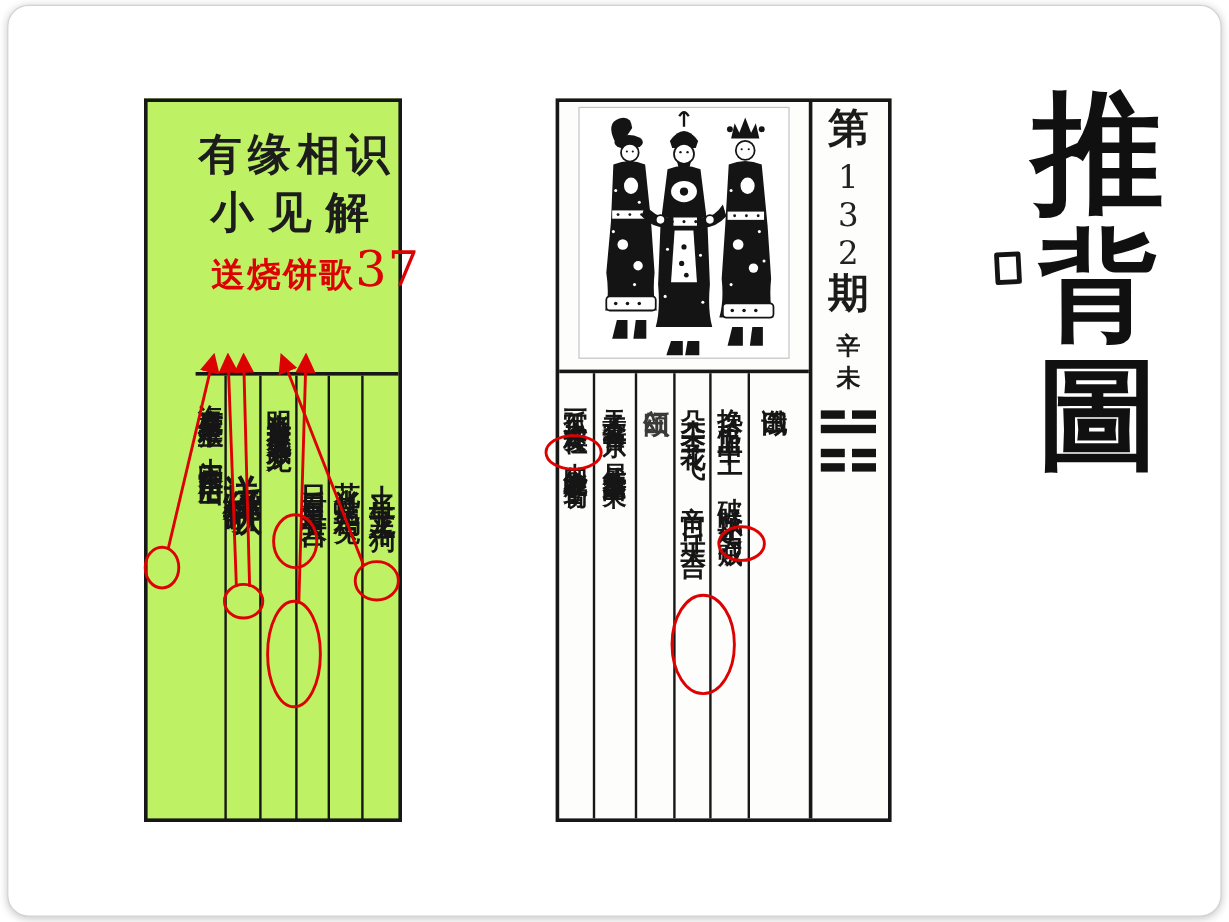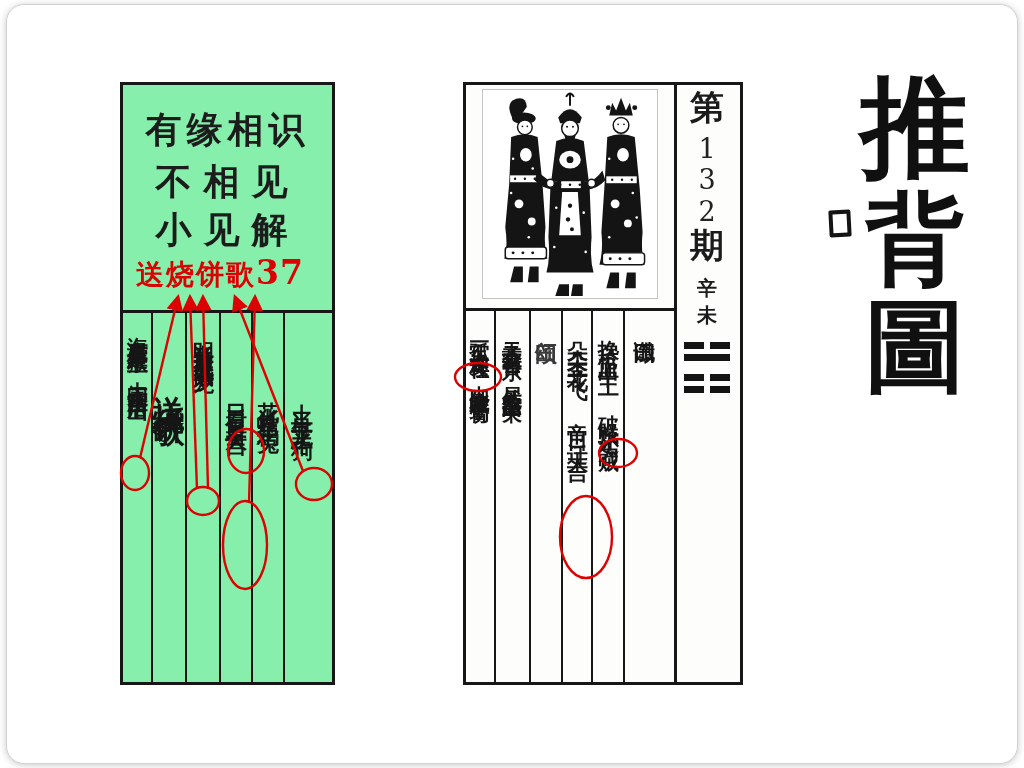--- a/index.html
+++ b/index.html
@@ -10,38 +10,38 @@
     color:#1b1b1b;
   }
   .card{
     position:absolute;inset:4px 6px;background:#fff;
     border:1px solid #d2d2d2;border-radius:18px;
     box-shadow:0 1px 7px rgba(0,0,0,.22);
   }
   
   .left-panel{
     position:absolute;left:120px;top:82px;width:215px;height:603px;
-    border:3px solid #171717;box-sizing:border-box;background:#86efac;
+    border:3px solid #171717;box-sizing:border-box;background:#bef264;padding-left:40px;
   }
   .lp-header{
     height:225px;border-bottom:3px solid #171717;box-sizing:content-box;
     display:flex;flex-direction:column;align-items:center;
   }
   .intro-line{font-weight:700;color:#1c1c1c;line-height:1;}
   .line1{font-size:36px;letter-spacing:5px;margin-top:27px;}
   .line2{font-size:36px;letter-spacing:12px;margin-top:16px;}
   .line3{font-size:36px;letter-spacing:12px;margin-top:12px;}
   .highlight{
     margin-top:8px;align-self:flex-start;margin-left:13px;
     color:#dd0202;font-size:28px;font-weight:700;letter-spacing:2px;line-height:1;
     white-space:nowrap;
   }
   .highlight .num{
     font-family:"DejaVu Serif","Liberation Serif",serif;
-    font-size:33px;font-weight:700;letter-spacing:1px;
+    font-size:41px;font-weight:400;letter-spacing:1px;
   }
   .lp-columns{display:flex;height:372px;}
   .col{position:relative;box-sizing:border-box;border-right:2.5px solid #171717;}
   .col:last-child{border-right:none;}
   .vtxt{
     position:absolute;left:50%;transform:translateX(-50%);
     writing-mode:vertical-rl;text-orientation:upright;
     white-space:nowrap;color:#161616;font-weight:700;line-height:1;
   }
   .c1{width:30px;} .c1 .vtxt{top:7px;font-size:21px;letter-spacing:3px;}
@@ -113,21 +113,20 @@
   #overlay ellipse.ann{fill:none;stroke-width:2.4px;}
 </style>
 </head>
 <body>
 
 <div class="card"></div>
 
 <div class="left-panel">
   <div class="lp-header">
     <div class="intro-line line1">有缘相识</div>
-    <div class="intro-line line2">不相见</div>
     <div class="intro-line line3">小见解</div>
     <div class="highlight">
       <span>送烧饼歌</span><span class="num">37</span>
     </div>
   </div>
   <div class="lp-columns">
     <div class="col c1">
         <div class="vtxt">海底捞月是猴王　大闹天宫压后山</div>
       </div>
     <div class="col c2">

